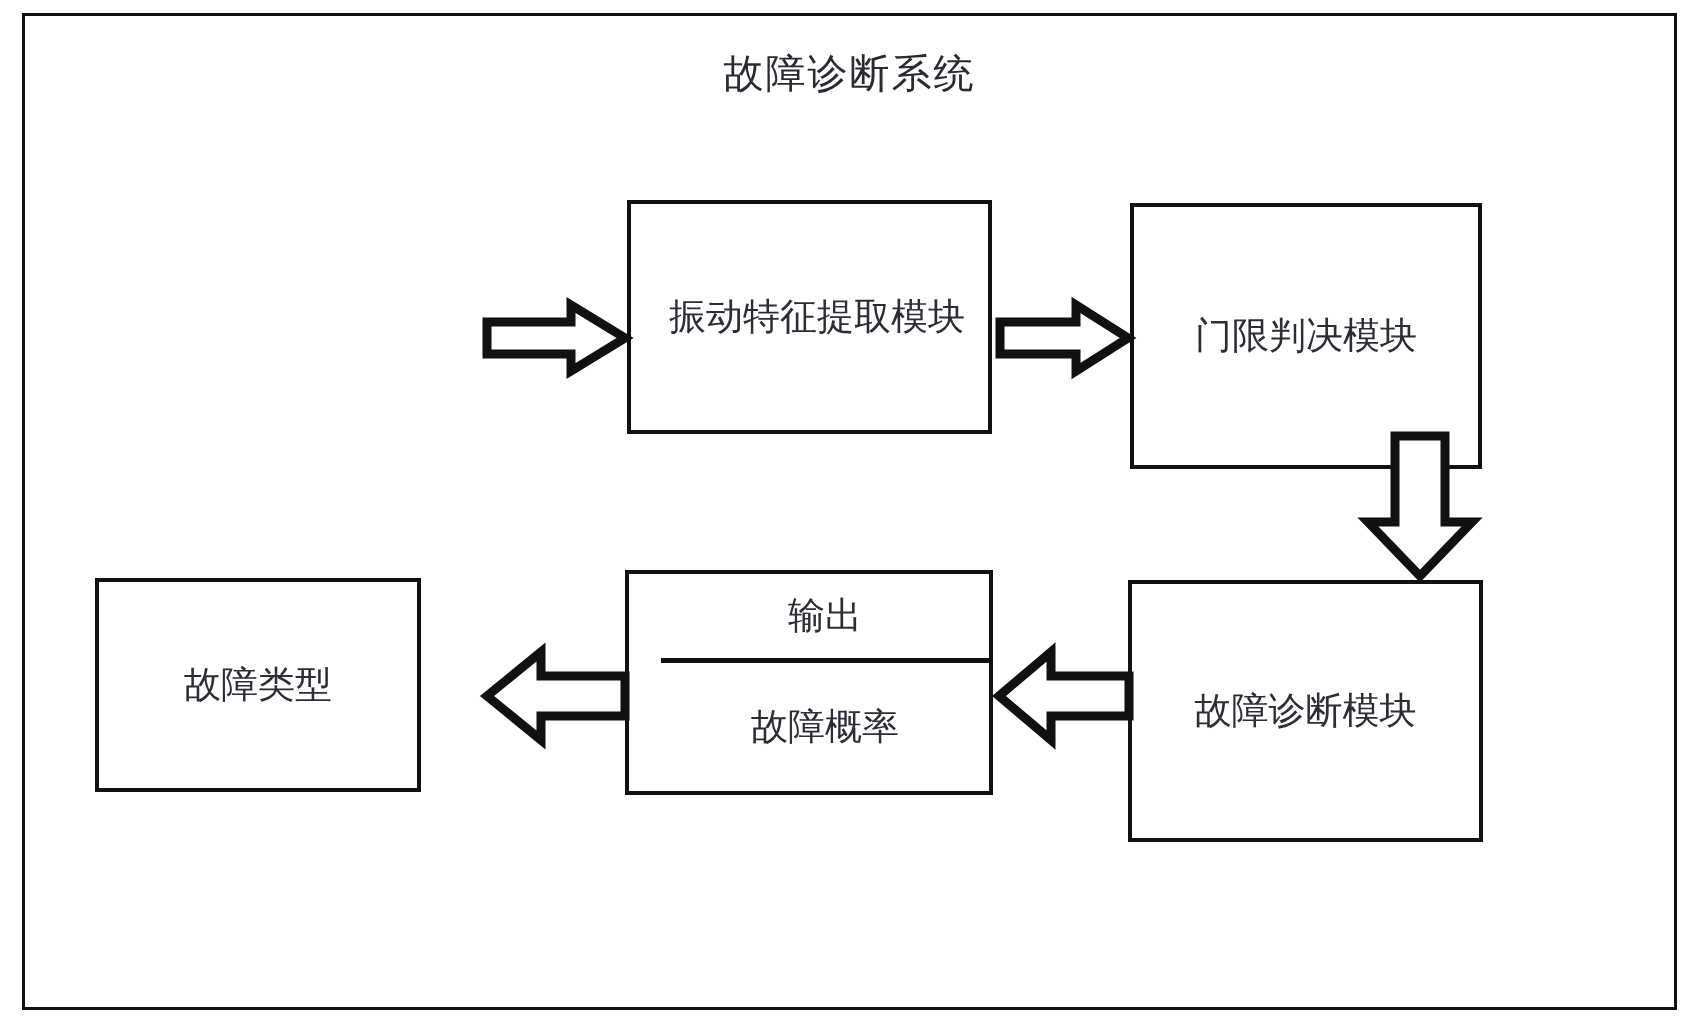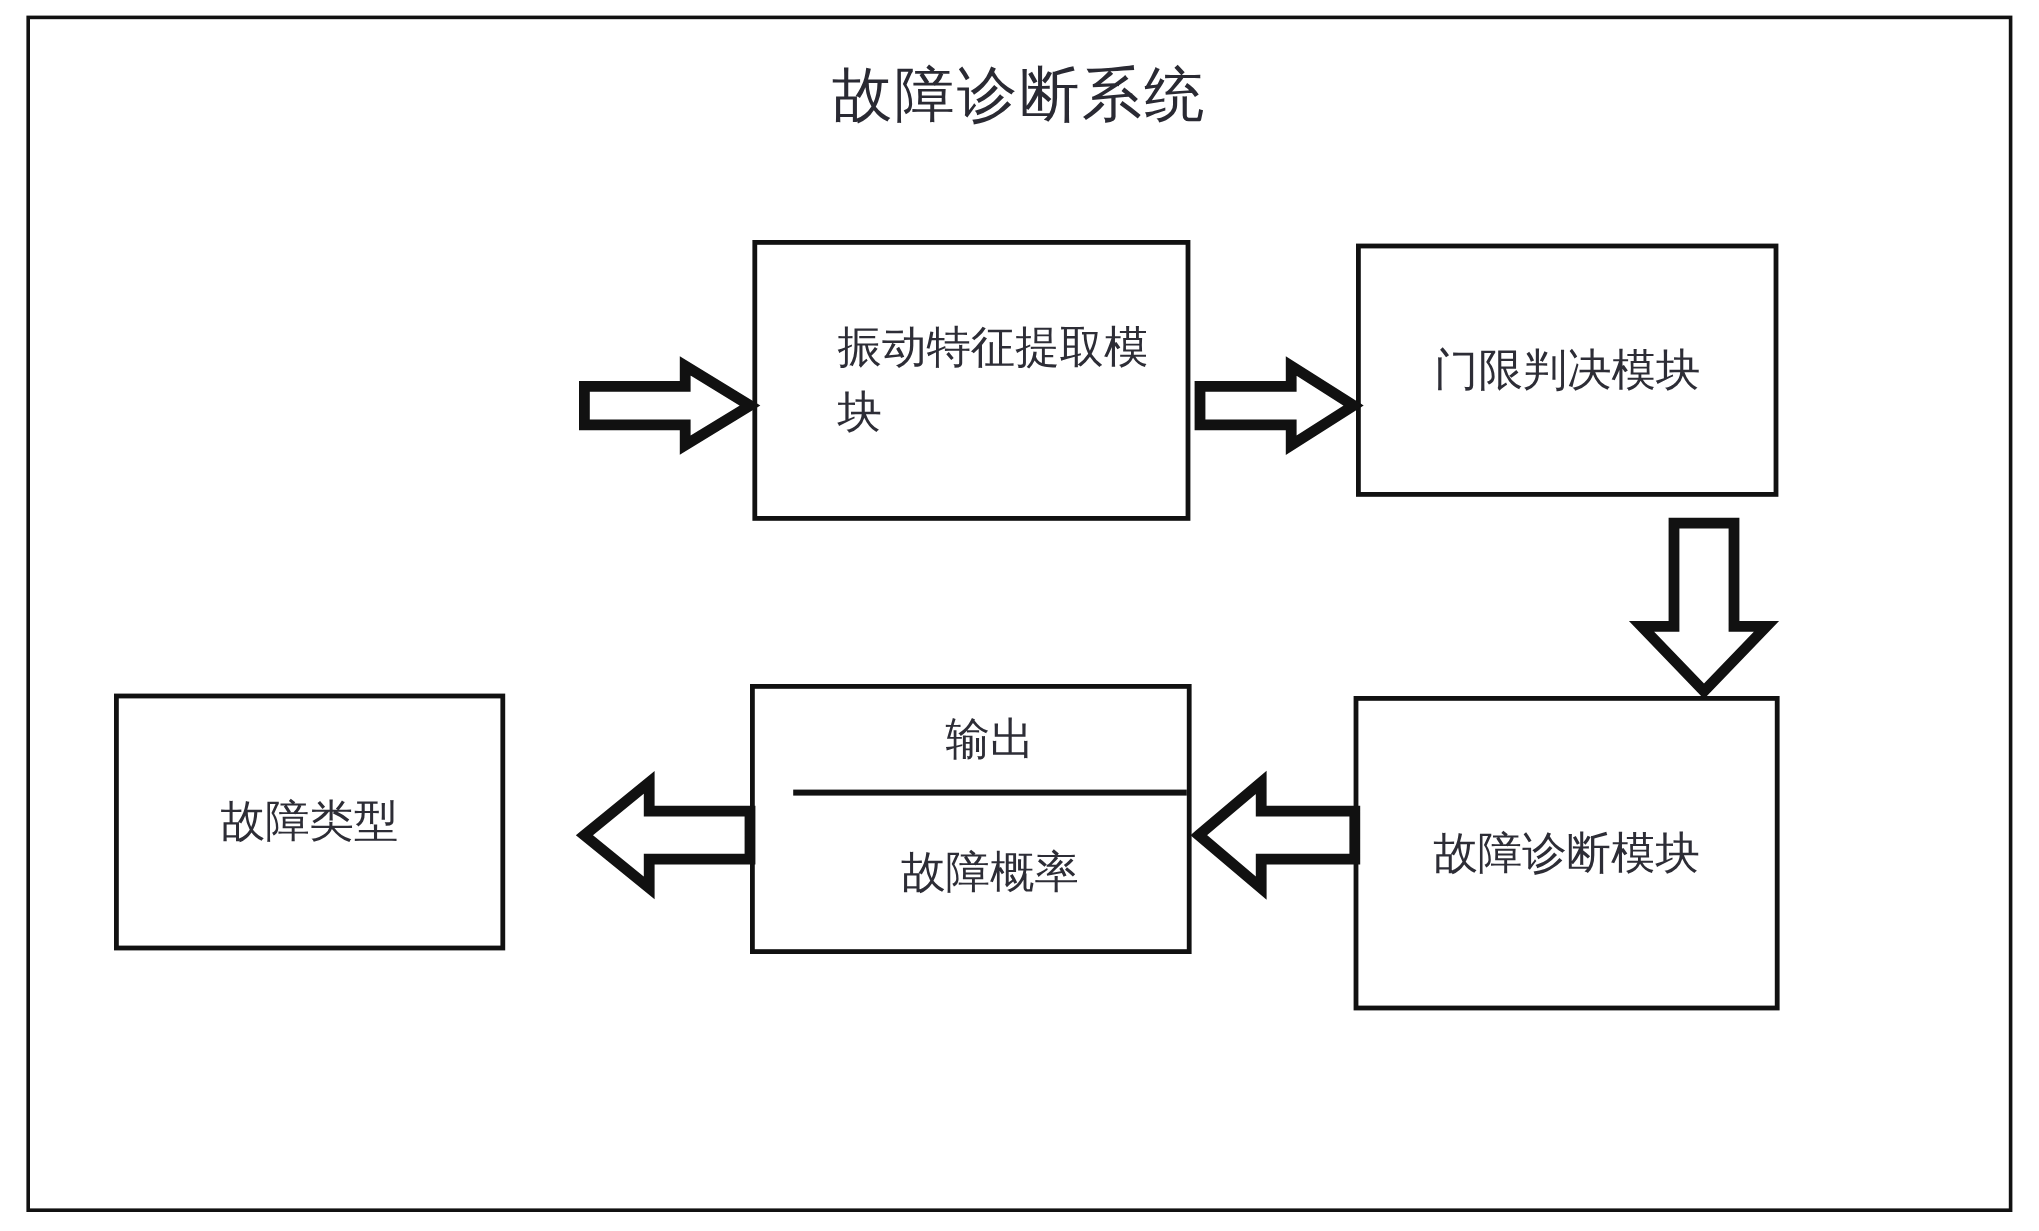--- a/index.html
+++ b/index.html
@@ -27,21 +27,21 @@
     border: 3px solid #111111;
     box-sizing: border-box;
     background: #ffffff;
   }
   .system-title {
     position: absolute;
     left: 0;
     top: 46px;
     width: 1699px;
     text-align: center;
-    font-size: 50px;
+    font-size: 40px;
     color: #2a2a33;
     letter-spacing: 2px;
     white-space: nowrap;
   }
   
   .box {
     position: absolute;
     background: #ffffff;
     border: 4px solid #111111;
     box-sizing: border-box;
@@ -54,21 +54,20 @@
   }
   .box .label {
     padding: 0 10px;
     text-align: center;
   }
   .box.align-left .label {
     text-align: left;
     width: 100%;
     padding-left: 38px;
     box-sizing: border-box;
-    margin-left: 29px;
   }
   
   .split-box {
     position: absolute;
     background: #ffffff;
     border: 4px solid #111111;
     box-sizing: border-box;
     display: flex;
     flex-direction: column;
   }
@@ -107,21 +106,21 @@
 
   <div class="outer-frame"></div>
 
   <div class="system-title">故障诊断系统</div>
 
 
   <div class="box align-left" style="left:627px; top:200px; width:365px; height:234px;">
     <span class="label">振动特征提取模块</span>
   </div>
 
-  <div class="box" style="left:1130px; top:203px; width:352px; height:211px;">
+  <div class="box" style="left:1130px; top:203px; width:352px; height:266px;">
     <span class="label">门限判决模块</span>
   </div>
 
   <div class="box" style="left:95px; top:578px; width:326px; height:214px;">
     <span class="label">故障类型</span>
   </div>
 
   <div class="split-box" style="left:625px; top:570px; width:368px; height:225px;">
     <div class="split-cell top-cell">
       <span>输出</span>

